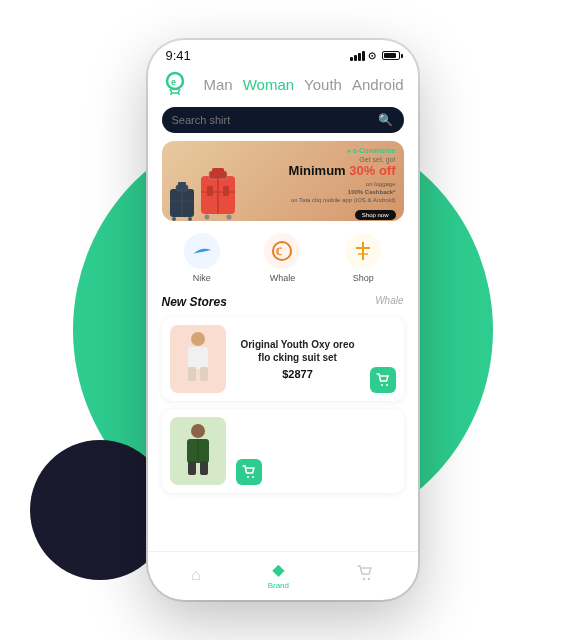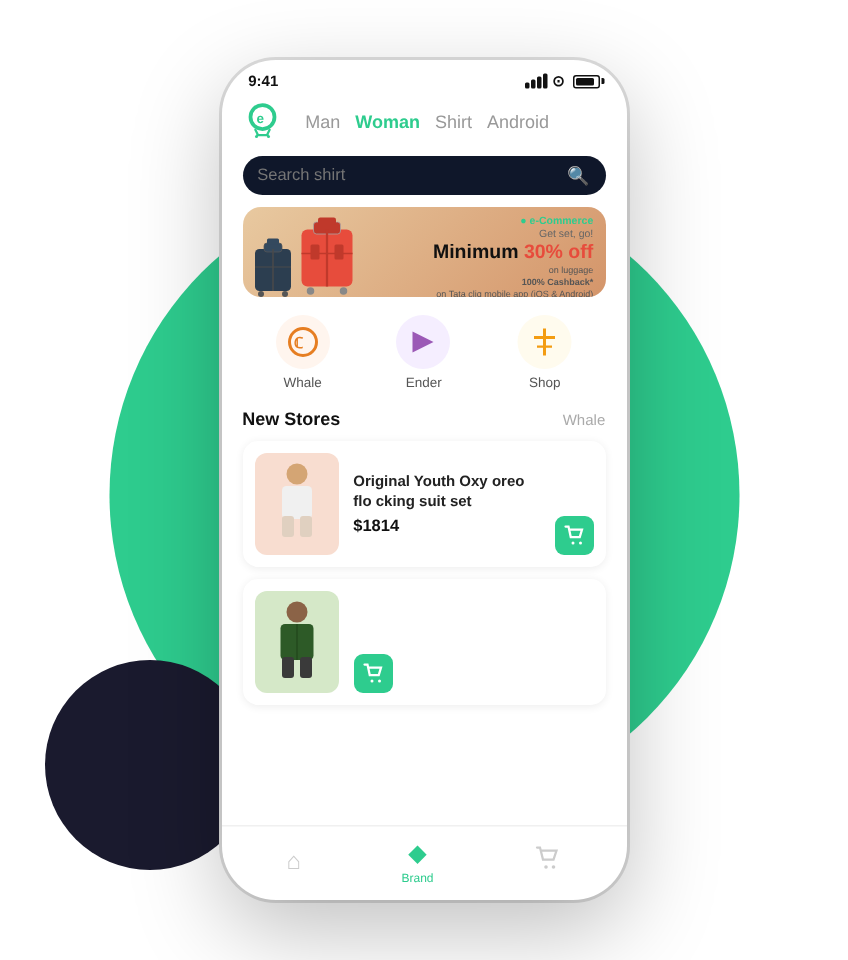--- a/index.html
+++ b/index.html
@@ -58,21 +58,21 @@
     .status-bar {
       display: flex;
       justify-content: space-between;
       align-items: center;
       padding: 8px 18px 4px 18px;
       font-size: 10px;
       font-weight: 600;
       color: #111;
       flex-shrink: 0;
     }
-    .status-time { font-size: 10px; font-weight: 700; }
+    .status-time { font-size: 13px; font-weight: 400; }
     .status-icons { display: flex; align-items: center; gap: 3px; }
     .signal-bar { display: flex; align-items: flex-end; gap: 1px; }
     .signal-bar span {
       background: #111;
       width: 3px;
       border-radius: 1px;
     }
     .wifi-icon { font-size: 10px; }
     .battery {
       width: 18px;
@@ -117,28 +117,28 @@
     .logo-icon {
       width: 26px;
       height: 26px;
     }
     .nav-links {
       display: flex;
       gap: 10px;
       align-items: center;
     }
     .nav-link {
-      font-size: 12px;
+      font-size: 15px;
       color: #999;
       cursor: pointer;
       white-space: nowrap;
     }
     .nav-link.active {
       color: #2ecc8e;
-      font-weight: 700;
+      font-weight: 400;
     }
 
     
     .search-bar {
       margin: 4px 14px 8px 14px;
       background: #0f172a;
       border-radius: 20px;
       display: flex;
       align-items: center;
       padding: 6px 10px;
@@ -156,21 +156,21 @@
     .search-icon-wrap {
       color: #aaa;
       font-size: 12px;
     }
 
     
     .banner {
       margin: 0 14px 10px 14px;
       border-radius: 12px;
       background: linear-gradient(135deg, #e8c9a0, #d4956a);
-      height: 60px;
+      height: 80px;
       position: relative;
       overflow: hidden;
       flex-shrink: 0;
     }
     .banner-content {
       position: absolute;
       right: 8px;
       top: 6px;
       text-align: right;
     }
@@ -252,22 +252,23 @@
 
     
     .stores-section {
       flex: 1;
       padding: 4px 14px 4px 14px;
       overflow: hidden;
     }
     .stores-header {
       display: flex;
       justify-content: space-between;
-      align-items: flex-end;
+      align-items: flex-start;
       margin-bottom: 8px;
+      font-style: italic;
     }
     .stores-title {
       font-size: 12px;
       font-weight: 700;
       color: #111;
     }
     .stores-more {
       font-size: 10px;
       color: #aaa;
       cursor: pointer;
@@ -276,20 +277,21 @@
     
     .store-card {
       display: flex;
       align-items: center;
       gap: 10px;
       background: #fff;
       border-radius: 10px;
       padding: 8px;
       margin-bottom: 8px;
       box-shadow: 0 1px 6px rgba(0,0,0,0.07);
+      text-align: center;
     }
     .store-info { flex: 1; }
     .store-name {
       font-size: 10px;
       font-weight: 600;
       color: #222;
       line-height: 1.3;
       margin-bottom: 4px;
     }
     .store-price {
@@ -384,21 +386,21 @@
         <line x1="8" y1="18" x2="10" y2="22" stroke="#2ecc8e" stroke-width="1.5"></line>
         <line x1="18" y1="18" x2="16" y2="22" stroke="#2ecc8e" stroke-width="1.5"></line>
         <line x1="9" y1="22" x2="17" y2="22" stroke="#2ecc8e" stroke-width="1.5"></line>
         <circle cx="9" cy="23" r="1" fill="#2ecc8e"></circle>
         <circle cx="17" cy="23" r="1" fill="#2ecc8e"></circle>
       </svg>
     </div>
     <div class="nav-links">
       <span class="nav-link">Man</span>
       <span class="nav-link active">Woman</span>
-      <span class="nav-link">Shirt</span>
+      <span class="nav-link">Youth</span>
       <span class="nav-link">Android</span>
     </div>
   </div>
 
   <div class="search-bar">
     <input class="search-input" type="text" placeholder="Search shirt" style="">
     <span class="search-icon-wrap">🔍</span>
   </div>
 
   <div class="banner">
@@ -442,39 +444,39 @@
       </div>
       <div class="banner-desc">on Tata cliq mobile app (iOS &amp; Android)</div>
       <span class="banner-btn">Shop now</span>
       
     </div>
   </div>
 
   <div class="brands-section">
     <div class="brands-row">
 
+      <div class="brand-item">
+        <div class="brand-icon-wrap" style="background:#eef6ff;">
+          <svg width="20" height="14" viewBox="0 0 40 20" fill="none">
+            <path d="M2 16 Q20 0 38 8 Q20 12 8 14 Z" fill="#3498db"></path>
+          </svg>
+        </div>
+        <span class="brand-label">Nike</span>
+      </div>
 
       <div class="brand-item">
         <div class="brand-icon-wrap" style="background:#fff5ee;">
           <svg width="22" height="22" viewBox="0 0 22 22" fill="none">
             <circle cx="11" cy="11" r="9" stroke="#e67e22" stroke-width="2" fill="none"></circle>
             <text x="5" y="15" font-size="10" fill="#e67e22" font-weight="700">ℂ</text>
           </svg>
         </div>
         <span class="brand-label">Whale</span>
       </div>
 
-      <div class="brand-item">
-        <div class="brand-icon-wrap" style="background:#f5eeff;">
-          <svg width="22" height="22" viewBox="0 0 22 22" fill="none">
-            <polygon points="4,4 18,11 4,18" fill="#9b59b6"></polygon>
-          </svg>
-        </div>
-        <span class="brand-label">Ender</span>
-      </div>
 
       <div class="brand-item">
         <div class="brand-icon-wrap" style="background:#fffbee;">
           <svg width="22" height="22" viewBox="0 0 22 22" fill="none">
             <line x1="11" y1="2" x2="11" y2="20" stroke="#f39c12" stroke-width="2"></line>
             <line x1="4" y1="8" x2="18" y2="8" stroke="#f39c12" stroke-width="2"></line>
             <line x1="6" y1="14" x2="16" y2="14" stroke="#f39c12" stroke-width="1.5"></line>
           </svg>
         </div>
         <span class="brand-label">Shop</span>
@@ -495,21 +497,21 @@
           <circle cx="20" cy="10" r="7" fill="#d4a574"></circle>
 
           <rect x="10" y="18" width="20" height="22" rx="3" fill="#f0f0f0"></rect>
 
           <rect x="10" y="38" width="8" height="14" rx="2" fill="#e0d0c0"></rect>
           <rect x="22" y="38" width="8" height="14" rx="2" fill="#e0d0c0"></rect>
         </svg>
       </div>
       <div class="store-info">
         <div class="store-name">Original Youth Oxy oreo flo cking suit set</div>
-        <div class="store-price">$1814</div>
+        <div class="store-price">$2877</div>
       </div>
       <div class="store-cart-btn">
         <svg width="14" height="14" viewBox="0 0 14 14" fill="none">
           <path d="M1 1h2l1.5 7h6l1.5-5H4" stroke="#fff" stroke-width="1.5" stroke-linecap="round"></path>
           <circle cx="6" cy="12" r="1" fill="#fff"></circle>
           <circle cx="11" cy="12" r="1" fill="#fff"></circle>
         </svg>
       </div>
     </div>
 

